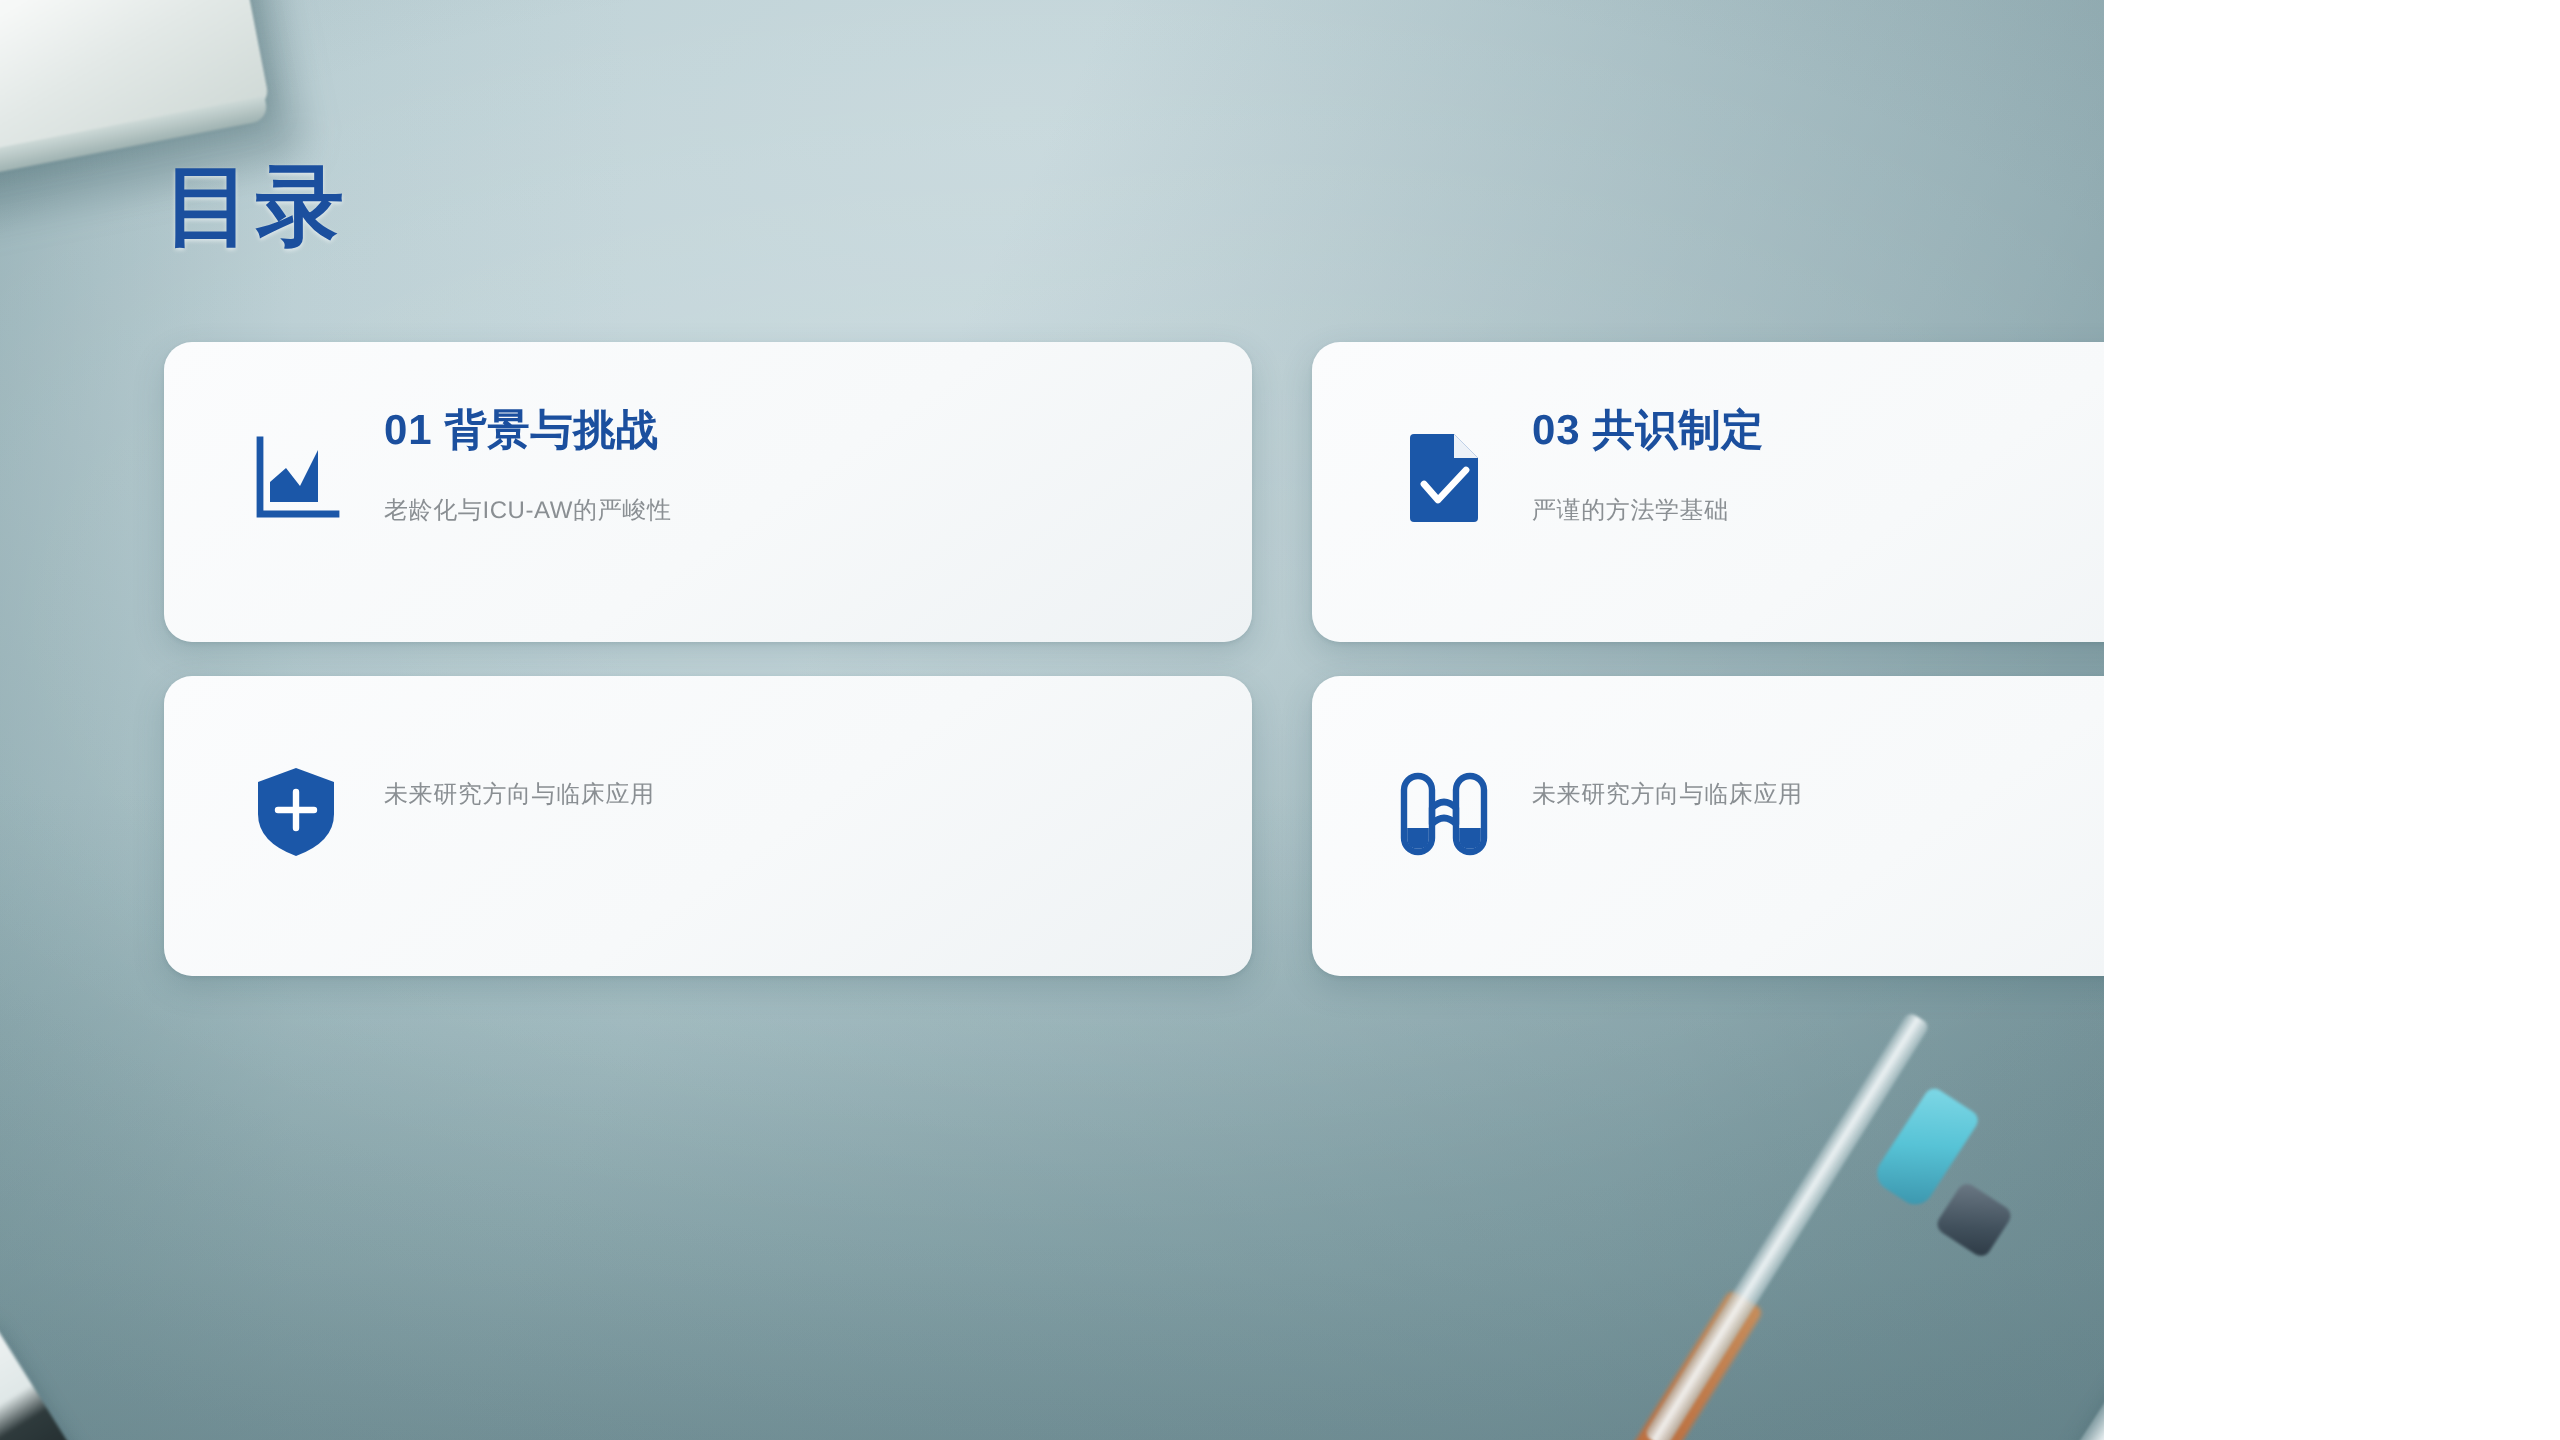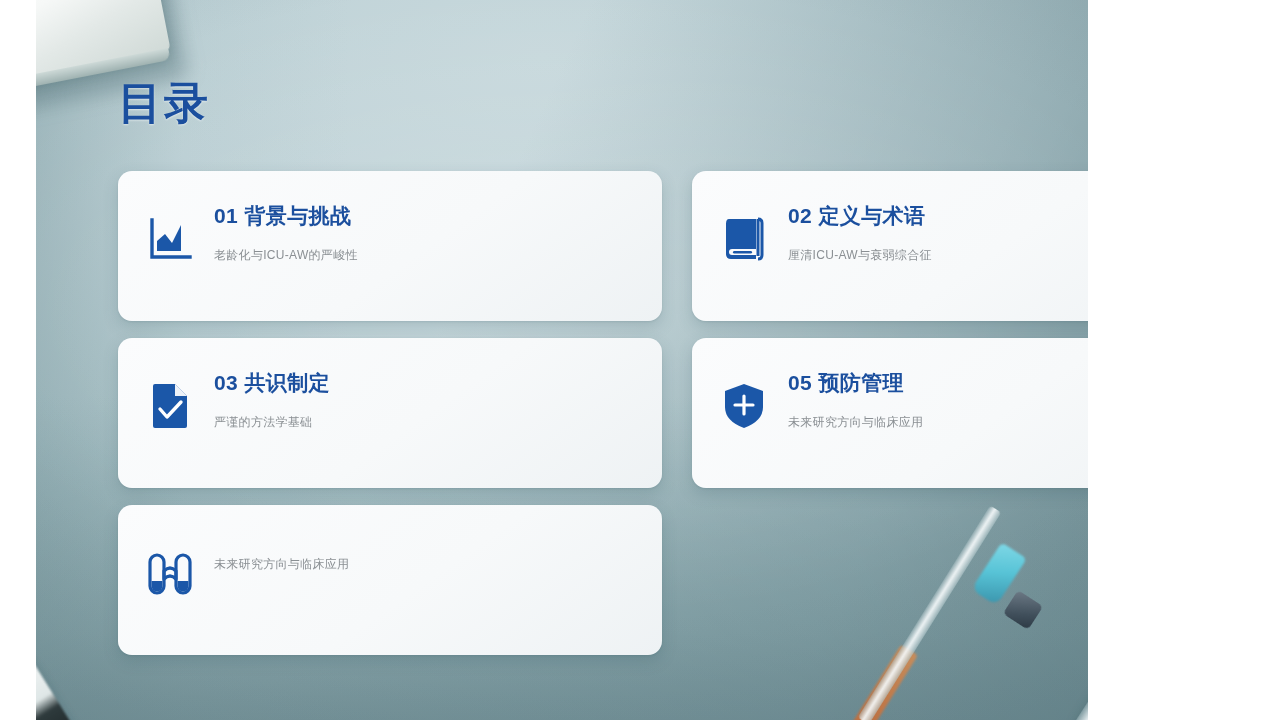--- a/index.html
+++ b/index.html
@@ -13,21 +13,20 @@
     overflow: hidden;
     font-family: "Liberation Sans", "DejaVu Sans", sans-serif;
   }
 
   #slide {
     position: relative;
     width: 1052px;
     height: 720px;
     overflow: hidden;
     background: #bef264;
-    margin-left: 36px;
   }
 
   
   .bg-base {
     position: absolute;
     inset: 0;
     background:
       radial-gradient(120% 95% at 48% 8%, #c7d8dc 0%, #bdd1d6 38%, #a9c2c7 68%, #8fa9ae 100%);
   }
   .bg-tint-right {
@@ -196,21 +195,21 @@
 
   .card {
     position: relative;
     border-radius: 14px;
     background: linear-gradient(145deg, #fbfcfd 0%, #f7f9fa 55%, #eef2f4 100%);
     box-shadow:
       0 6px 16px rgba(47,84,93,0.20),
       0 1px 2px rgba(47,84,93,0.12);
     display: flex;
     align-items: flex-start;
-    padding: 30px 26px 0 26px;
+    padding: 30px 26px 0 40px;
     box-sizing: border-box;
     overflow: hidden;
   }
 
   .card-icon {
     flex: 0 0 auto;
     width: 52px;
     height: 56px;
     margin-right: 18px;
     margin-top: 10px;
@@ -274,33 +273,20 @@
           <path d="M5 4 L5 41 L43 41" fill="none" stroke="#1b57a8" stroke-width="3.4" stroke-linecap="square"></path>
           <path d="M10 35 L10 25 L18 18 L25 27 L34 9 L34 35 Z" fill="#1b57a8"></path>
         </svg>
       </div>
       <div class="card-body">
         <div class="card-title">01 背景与挑战</div>
         <div class="card-desc">老龄化与ICU-AW的严峻性</div>
       </div>
     </div>
 
-    <div class="card">
-      <div class="card-icon">
-        <svg width="44" height="46" viewBox="0 0 44 46" aria-hidden="true">
-          <path d="M36 3 L36 40 M36 3 Q40 3 40 7 L40 39 Q40 43 36 43" fill="none" stroke="#1b57a8" stroke-width="3"></path>
-          <path d="M7 3 L34 3 L34 33 L10 33 Q7 33 7 36 Q7 39 10 39 L34 39 L34 43 L9 43 Q4 43 4 38 L4 8 Q4 3 7 3 Z" fill="#1b57a8"></path>
-          <rect x="11" y="35" width="19" height="2.6" rx="1.3" fill="#1b57a8"></rect>
-        </svg>
-      </div>
-      <div class="card-body">
-        <div class="card-title">02 定义与术语</div>
-        <div class="card-desc">厘清ICU-AW与衰弱综合征</div>
-      </div>
-    </div>
 
     <div class="card">
       <div class="card-icon">
         <svg width="40" height="48" viewBox="0 0 40 48" aria-hidden="true">
           <path d="M3 4 Q3 2 5 2 L25 2 L37 14 L37 44 Q37 46 35 46 L5 46 Q3 46 3 44 Z" fill="#1b57a8"></path>
           <path d="M25 2 L25 14 L37 14 Z" fill="#ffffff" opacity="0.92"></path>
           <path d="M10 27 L17 35 L31 20" fill="none" stroke="#ffffff" stroke-width="3.4" stroke-linecap="round" stroke-linejoin="round"></path>
         </svg>
       </div>
       <div class="card-body">
@@ -311,21 +297,20 @@
 
 
     <div class="card">
       <div class="card-icon">
         <svg width="44" height="48" viewBox="0 0 44 48" aria-hidden="true">
           <path d="M22 2 L41 9 L41 25 Q41 39 22 46 Q3 39 3 25 L3 9 Z" fill="#1b57a8"></path>
           <path d="M22 14 L22 32 M13 23 L31 23" fill="none" stroke="#ffffff" stroke-width="3.2" stroke-linecap="round"></path>
         </svg>
       </div>
       <div class="card-body">
-        <div class="card-title">05 预防管理</div>
         <div class="card-desc">未来研究方向与临床应用</div>
       </div>
     </div>
 
     <div class="card">
       <div class="card-icon">
         <svg width="48" height="48" viewBox="0 0 48 48" aria-hidden="true">
           <rect x="4" y="6" width="14" height="38" rx="7" fill="none" stroke="#1b57a8" stroke-width="3.2"></rect>
           <rect x="30" y="6" width="14" height="38" rx="7" fill="none" stroke="#1b57a8" stroke-width="3.2"></rect>
           <path d="M18 22 Q24 16 30 22 L30 30 Q24 24 18 30 Z" fill="none" stroke="#1b57a8" stroke-width="3.2" stroke-linejoin="round"></path>

